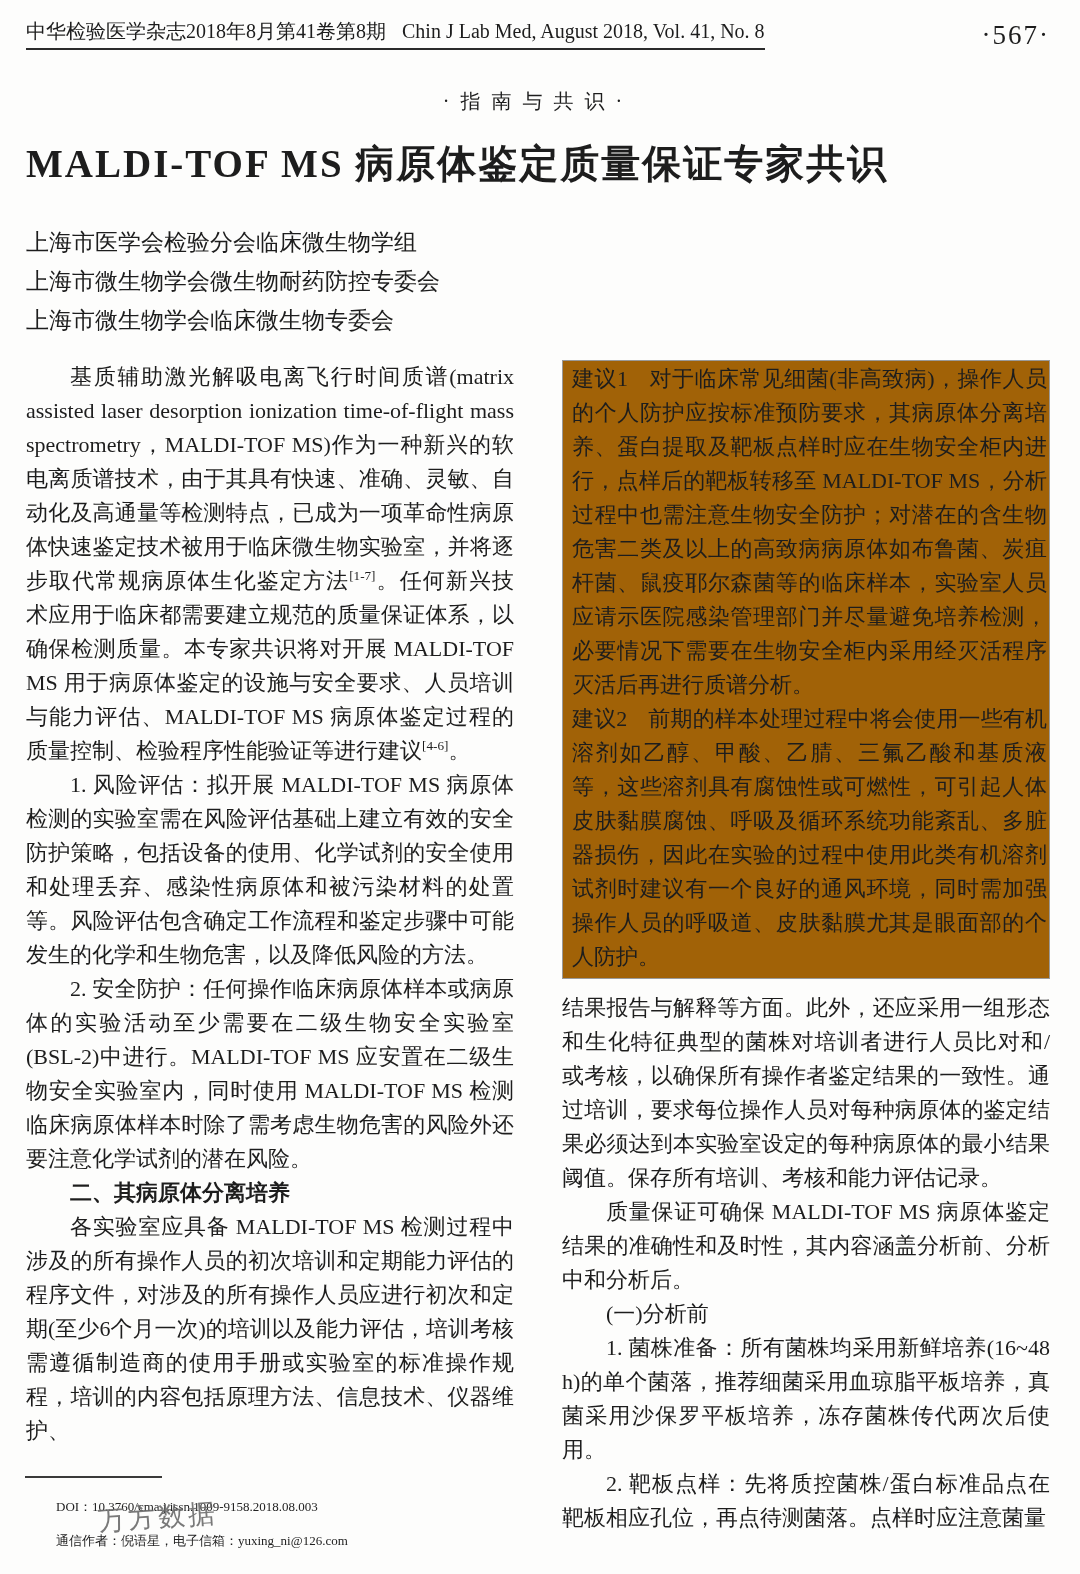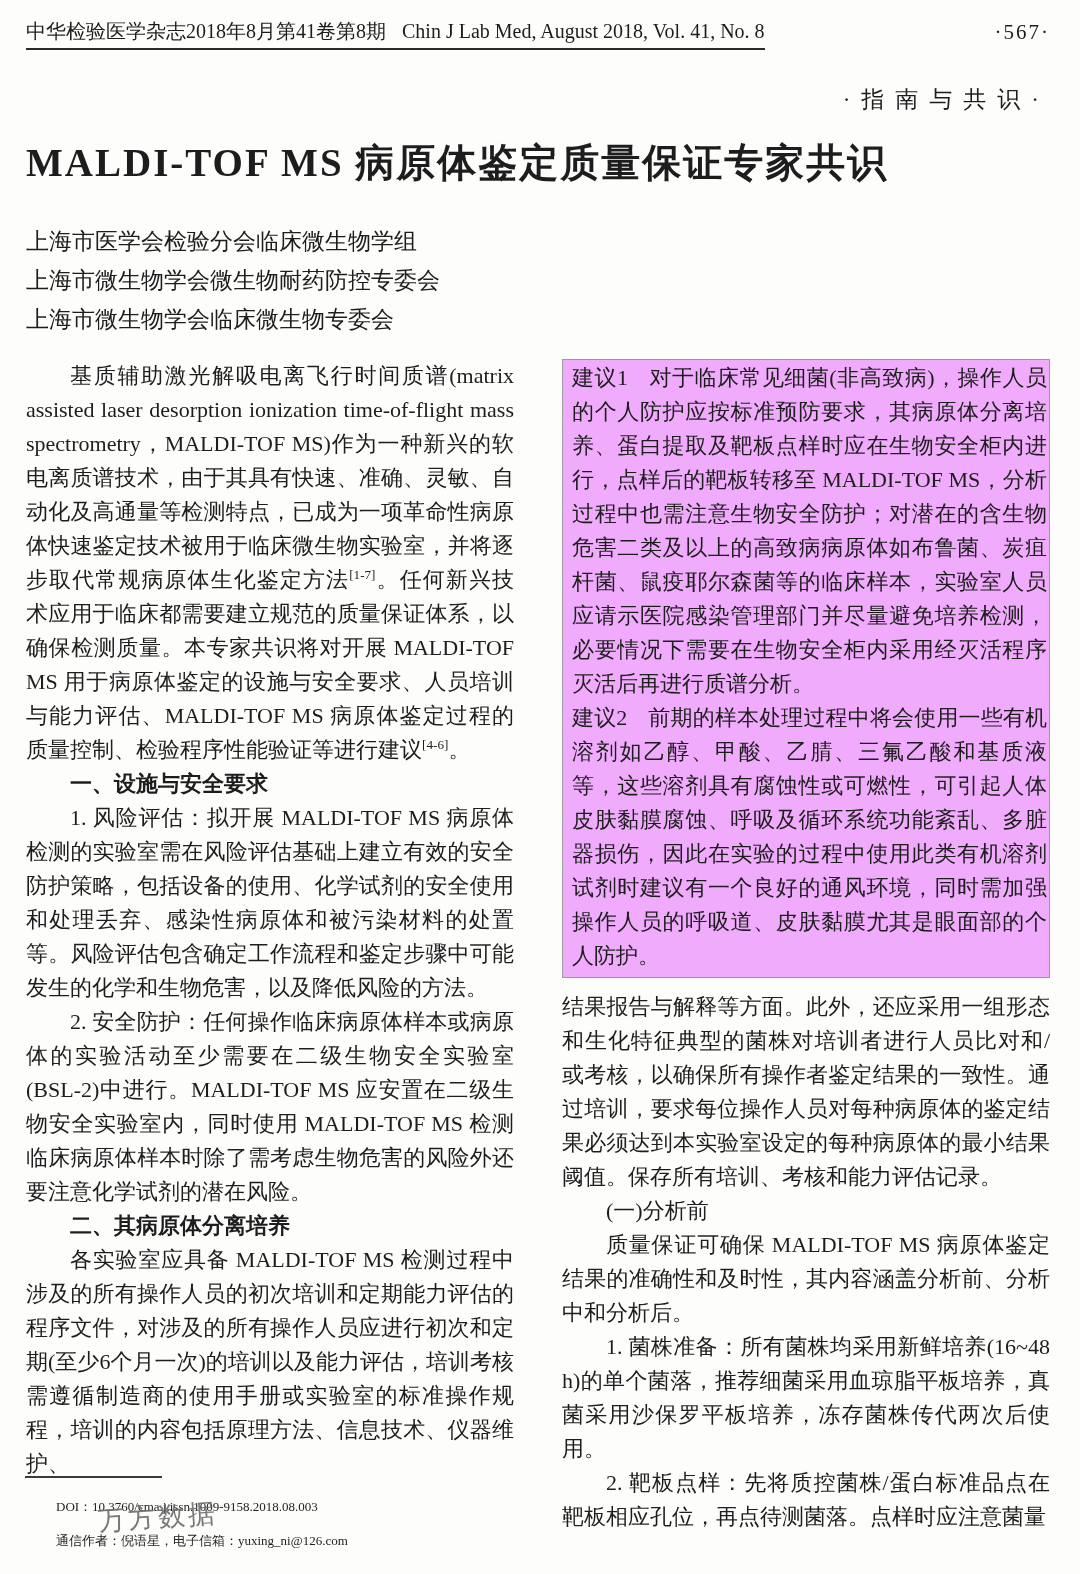--- a/index.html
+++ b/index.html
@@ -10,35 +10,35 @@
     padding:18px 30px 0 26px;
     background:#fdfdfc;
     color:#1d1d1d;
     font-family:"Liberation Serif","DejaVu Serif",serif;
     overflow:hidden;
   }
   
   .page-header { display:flex; justify-content:space-between; align-items:flex-start; font-size:20px; }
   .journal-line { display:inline-block; border-bottom:2px solid #2b2b2b; padding-bottom:3px; white-space:nowrap; }
   .citation-en { margin-left:16px; }
-  .page-number { font-size:21px; padding-top:2px; letter-spacing:2px; }
+  .page-number { font-size:27px; padding-top:2px; letter-spacing:2px; }
   
-  .section-label { text-align:right; font-size:23px; letter-spacing:11px; margin-top:30px; line-height:40px;font-family:Liberation Serif, serif; }
+  .section-label { text-align:center; font-size:20px; letter-spacing:11px; margin-top:30px; line-height:40px;font-family:Liberation Serif, serif; }
   
   .article-title { font-size:39px; font-weight:bold; letter-spacing:2px; margin:16px 0 0 0; line-height:54px; }
   .authors { margin-top:32px; font-size:23px; line-height:39px; }
   
   .columns { display:flex; gap:48px; margin-top:20px; }
   .col { width:488px; font-size:22px; line-height:34px; text-align:justify; }
   .col p { margin:0; }
   .indent { text-indent:2em; }
   .cn-heading { font-size:22px; font-weight:bold; text-indent:2em; margin:0; line-height:34px; text-align:justify; }
   sup { font-size:0.6em; line-height:0; }
   
-  .rec-box { border:1px solid #9a9a9a; padding:1px 2px 4px 9px; background:#f0abfc; }
+  .rec-box { border:1px solid #9a9a9a; padding:1px 2px 4px 9px; background:#a16207; }
   .rec { text-align:justify; }
   .rec-label { margin-right:0.95em; }
   .after-box { margin-top:12px !important; }
   
   .footnote { position:absolute; left:56px; top:1476px; font-size:13px; line-height:34px; color:#222; }
   .footnote-rule { width:137px; border-top:2px solid #3a3a3a; margin:0 0 12px -31px; height:0; }
   .watermark {
     position:absolute; left:98px; top:1499px;
     font-size:27px; letter-spacing:3px; color:#6b6b6b;
     transform:rotate(-4deg); opacity:.9;
@@ -63,39 +63,38 @@
   <div class="authors">
     <div>上海市医学会检验分会临床微生物学组</div>
     <div>上海市微生物学会微生物耐药防控专委会</div>
     <div>上海市微生物学会临床微生物专委会</div>
   </div>
 
   <main class="columns">
 
     <section class="col">
       <p class="indent">基质辅助激光解吸电离飞行时间质谱(matrix assisted laser desorption ionization time-of-flight mass spectrometry，MALDI-TOF MS)作为一种新兴的软电离质谱技术，由于其具有快速、准确、灵敏、自动化及高通量等检测特点，已成为一项革命性病原体快速鉴定技术被用于临床微生物实验室，并将逐步取代常规病原体生化鉴定方法<sup>[1-7]</sup>。任何新兴技术应用于临床都需要建立规范的质量保证体系，以确保检测质量。本专家共识将对开展 MALDI-TOF MS 用于病原体鉴定的设施与安全要求、人员培训与能力评估、MALDI-TOF MS 病原体鉴定过程的质量控制、检验程序性能验证等进行建议<sup>[4-6]</sup>。</p>
-      <h2 class="cn-heading">一、设施与安全要求</h2>
       <p class="indent">1. 风险评估：拟开展 MALDI-TOF MS 病原体检测的实验室需在风险评估基础上建立有效的安全防护策略，包括设备的使用、化学试剂的安全使用和处理丢弃、感染性病原体和被污染材料的处置等。风险评估包含确定工作流程和鉴定步骤中可能发生的化学和生物危害，以及降低风险的方法。</p>
       <p class="indent">2. 安全防护：任何操作临床病原体样本或病原体的实验活动至少需要在二级生物安全实验室(BSL-2)中进行。MALDI-TOF MS 应安置在二级生物安全实验室内，同时使用 MALDI-TOF MS 检测临床病原体样本时除了需考虑生物危害的风险外还要注意化学试剂的潜在风险。</p>
       <h2 class="cn-heading">二、其病原体分离培养</h2>
       <p class="indent">各实验室应具备 MALDI-TOF MS 检测过程中涉及的所有操作人员的初次培训和定期能力评估的程序文件，对涉及的所有操作人员应进行初次和定期(至少6个月一次)的培训以及能力评估，培训考核需遵循制造商的使用手册或实验室的标准操作规程，培训的内容包括原理方法、信息技术、仪器维护、</p>
     </section>
 
     <section class="col">
       <div class="rec-box">
         <p class="rec">
           <span class="rec-label">建议1</span><span>对于临床常见细菌(非高致病)，操作人员的个人防护应按标准预防要求，其病原体分离培养、蛋白提取及靶板点样时应在生物安全柜内进行，点样后的靶板转移至 MALDI-TOF MS，分析过程中也需注意生物安全防护；对潜在的含生物危害二类及以上的高致病病原体如布鲁菌、炭疽杆菌、鼠疫耶尔森菌等的临床样本，实验室人员应请示医院感染管理部门并尽量避免培养检测，必要情况下需要在生物安全柜内采用经灭活程序灭活后再进行质谱分析。</span>
         </p>
         <p class="rec">
           <span class="rec-label">建议2</span><span>前期的样本处理过程中将会使用一些有机溶剂如乙醇、甲酸、乙腈、三氟乙酸和基质液等，这些溶剂具有腐蚀性或可燃性，可引起人体皮肤黏膜腐蚀、呼吸及循环系统功能紊乱、多脏器损伤，因此在实验的过程中使用此类有机溶剂试剂时建议有一个良好的通风环境，同时需加强操作人员的呼吸道、皮肤黏膜尤其是眼面部的个人防护。</span>
         </p>
       </div>
       <p class="after-box">结果报告与解释等方面。此外，还应采用一组形态和生化特征典型的菌株对培训者进行人员比对和/或考核，以确保所有操作者鉴定结果的一致性。通过培训，要求每位操作人员对每种病原体的鉴定结果必须达到本实验室设定的每种病原体的最小结果阈值。保存所有培训、考核和能力评估记录。</p>
+      <p class="indent">质量保证可确保 MALDI-TOF MS 病原体鉴定结果的准确性和及时性，其内容涵盖分析前、分析中和分析后。</p>
       <p class="indent">(一)分析前</p>
-      <p class="indent">质量保证可确保 MALDI-TOF MS 病原体鉴定结果的准确性和及时性，其内容涵盖分析前、分析中和分析后。</p>
       <p class="indent">1. 菌株准备：所有菌株均采用新鲜培养(16~48 h)的单个菌落，推荐细菌采用血琼脂平板培养，真菌采用沙保罗平板培养，冻存菌株传代两次后使用。</p>
       <p class="indent">2. 靶板点样：先将质控菌株/蛋白标准品点在靶板相应孔位，再点待测菌落。点样时应注意菌量</p>
     </section>
 
   </main>
 
   <div class="footnote">
     <div class="footnote-rule"></div>
     <div>DOI：10.3760/cma.j.issn.1009-9158.2018.08.003</div>
     <div>通信作者：倪语星，电子信箱：yuxing_ni@126.com</div>

